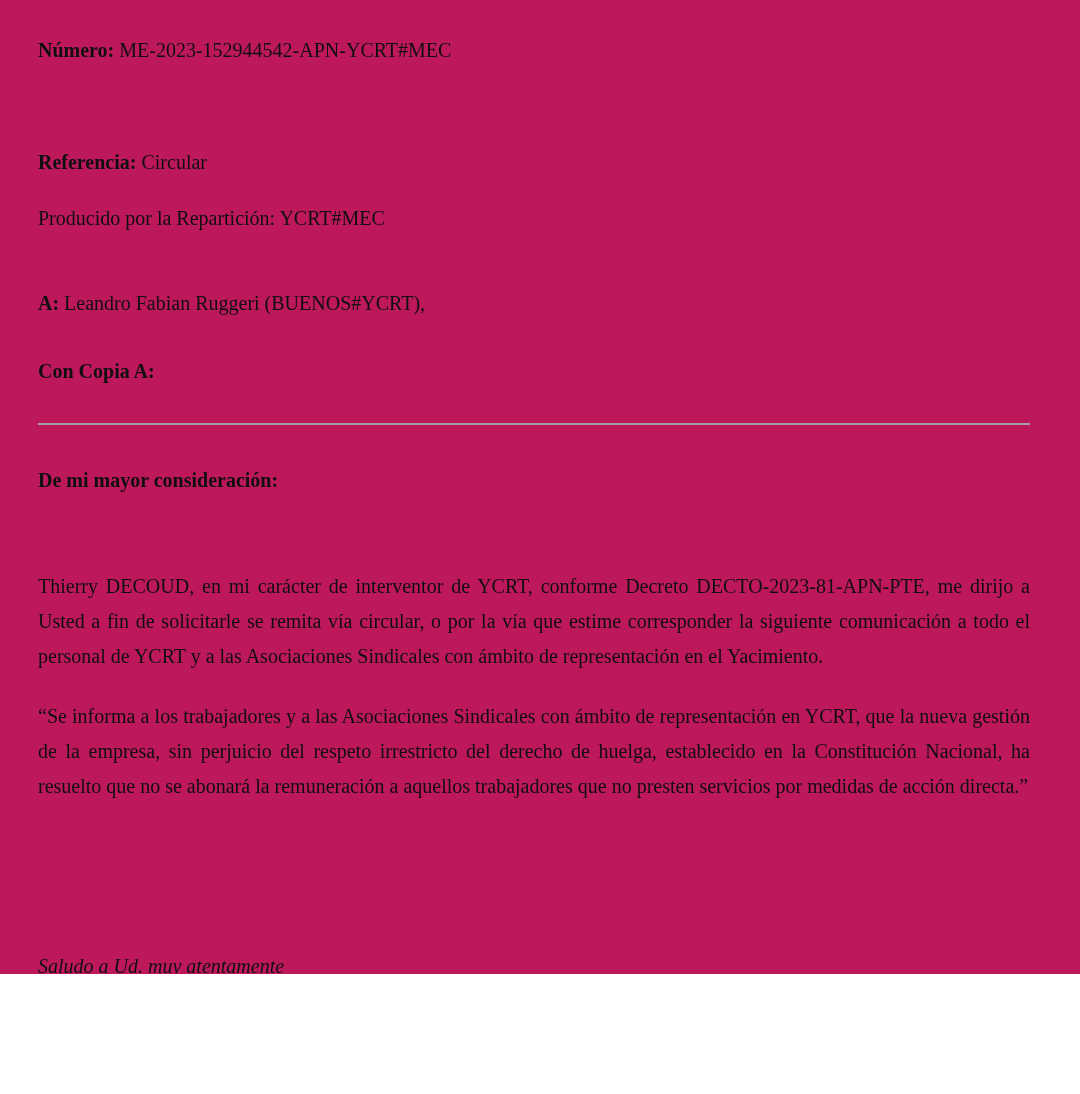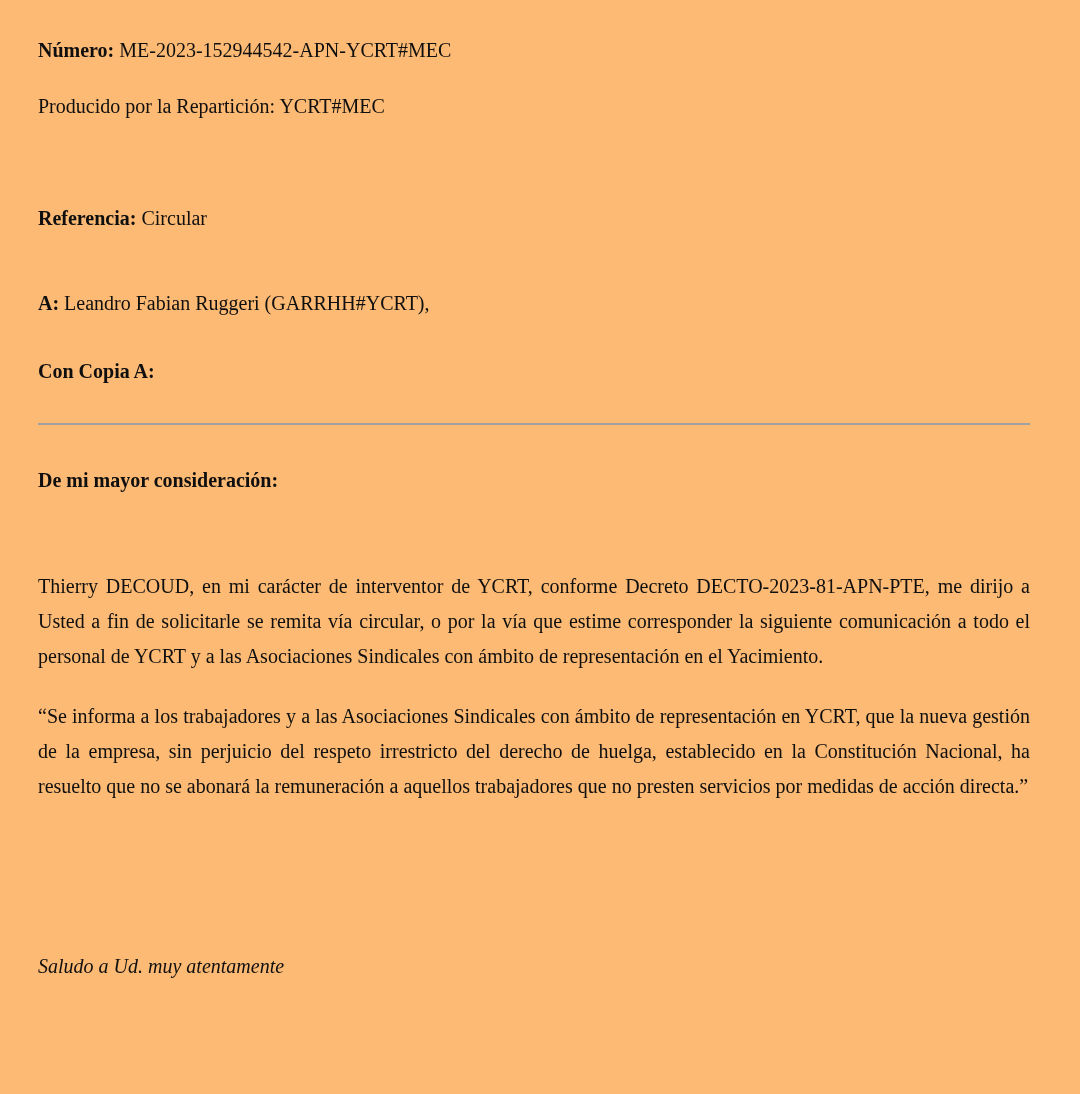--- a/index.html
+++ b/index.html
@@ -3,23 +3,23 @@
 <meta charset="utf-8">
 <style>
   html, body {
     margin: 0;
     padding: 0;
     background: #ffffff;
   }
   .page {
     position: relative;
     width: 1080px;
-    height: 1094px;
+    height: 974px;
     box-sizing: border-box;
-    background: #fdba74;
+    background: #be185d;
     color: #0f0f0f;
     font-family: "Liberation Serif", "DejaVu Serif", serif;
     font-size: 20px;
     overflow: hidden;
     padding: 0 50px 0 38px;
   }
   .line {
     line-height: 29px;
     white-space: nowrap;
   }
@@ -55,32 +55,32 @@
 
 <div class="page">
 
   <div class="line numero">
     <span class="bold">Número:</span>
     <span> </span>
     <span>ME-2023-152944542-APN-YCRT#MEC</span>
   </div>
 
 
-  <div class="line producido">Producido por la Repartición: YCRT#MEC</div>
-
   <div class="line referencia">
     <span class="bold">Referencia:</span>
     <span> </span>
     <span>Circular</span>
   </div>
 
+  <div class="line producido">Producido por la Repartición: YCRT#MEC</div>
+
   <div class="line to-line">
     <span class="bold">A:</span>
     <span> </span>
-    <span>Leandro Fabian Ruggeri (GARRHH#YCRT),</span>
+    <span>Leandro Fabian Ruggeri (BUENOS#YCRT),</span>
   </div>
 
   <div class="line cc-line bold">Con Copia A:</div>
 
   <hr class="rule">
 
   <div class="line salutation bold">De mi mayor consideración:</div>
 
   <div class="para para1">Thierry DECOUD, en mi carácter de interventor de YCRT, conforme Decreto DECTO-2023-81-APN-PTE, me dirijo a Usted a fin de solicitarle se remita vía circular, o por la vía que estime corresponder la siguiente comunicación a todo el personal de YCRT y a las Asociaciones Sindicales con ámbito de representación en el Yacimiento.</div>
 

